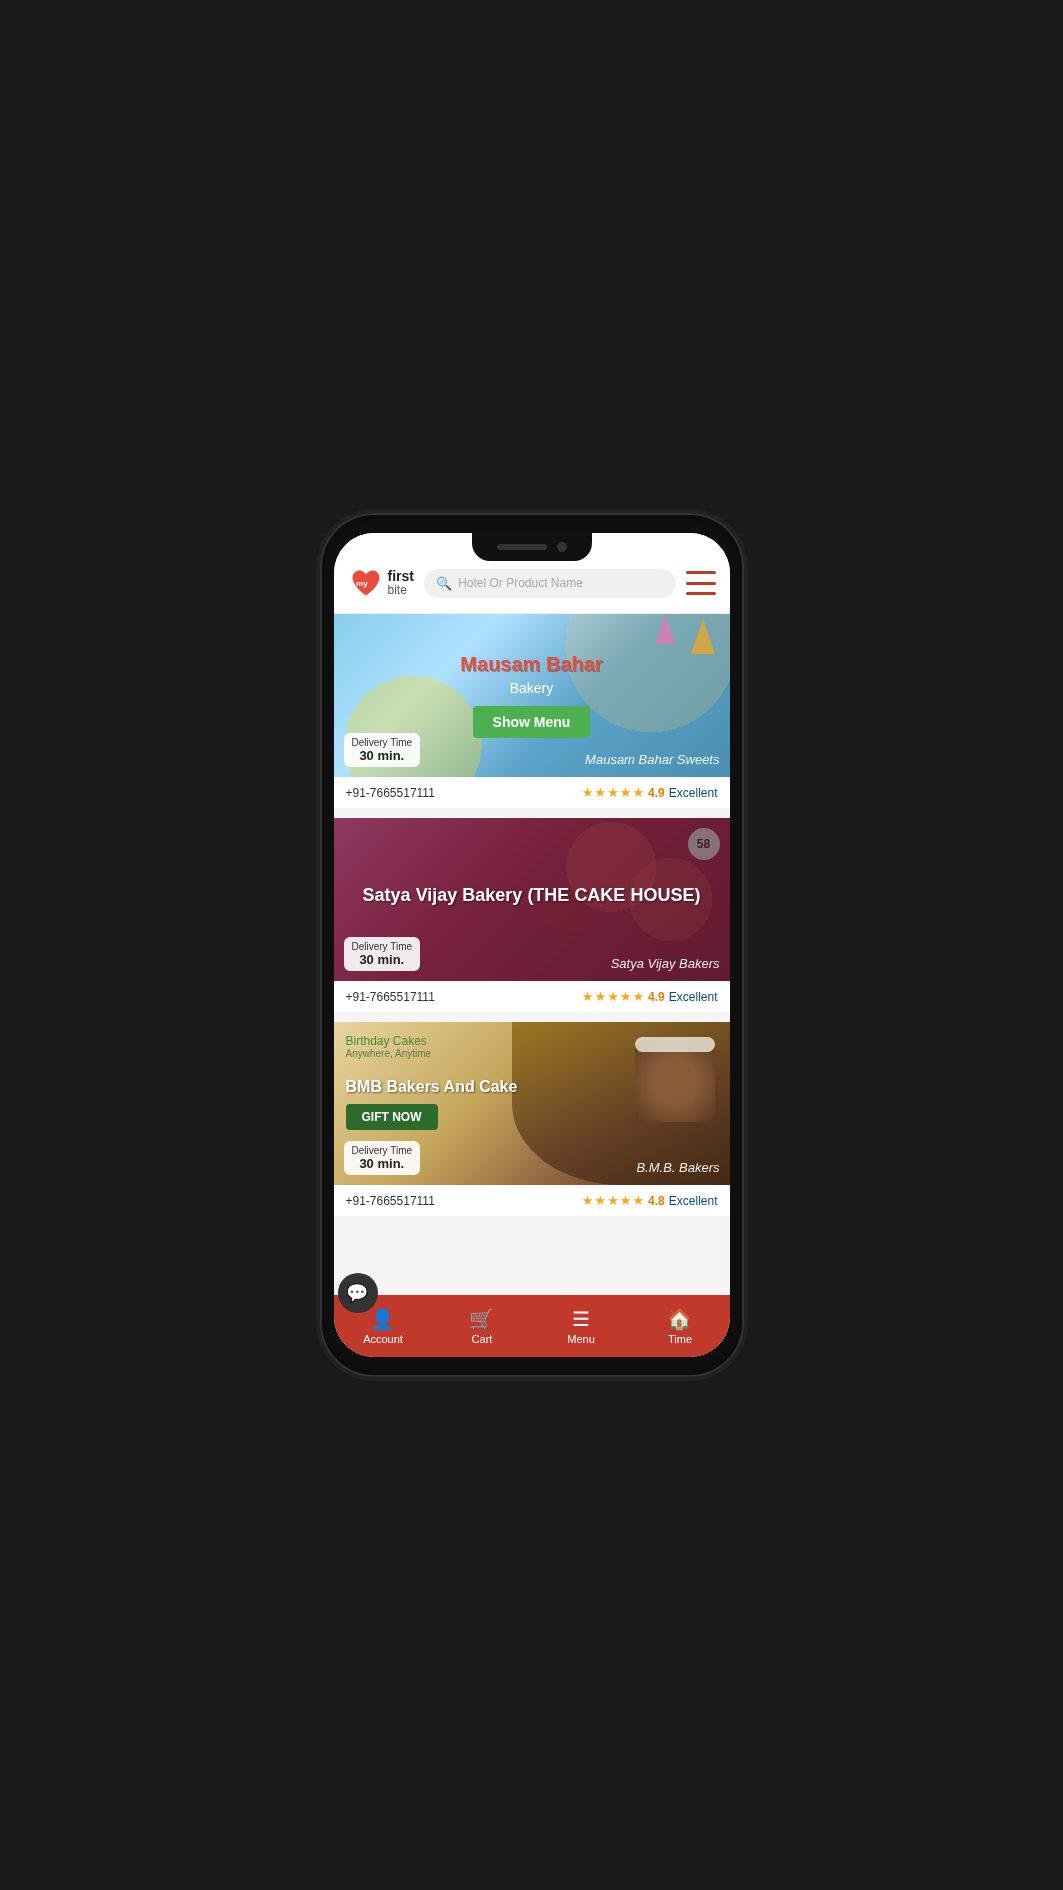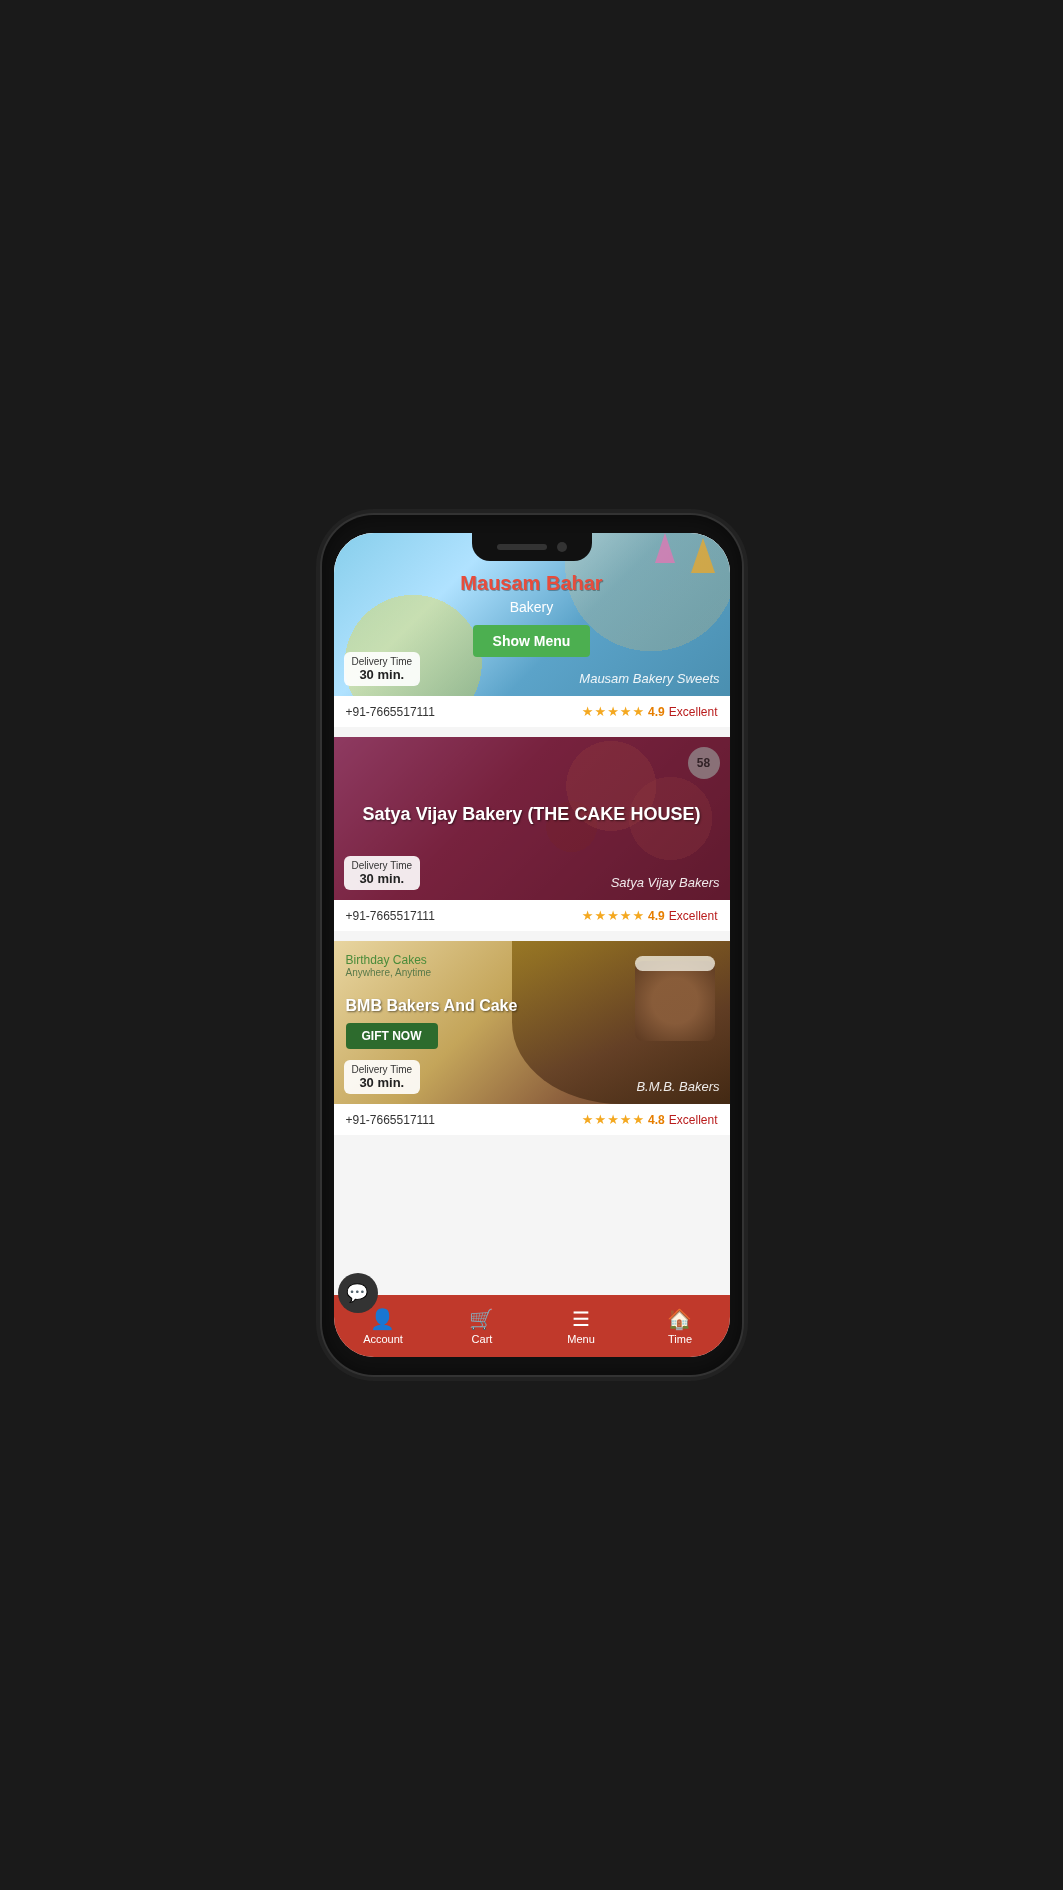--- a/index.html
+++ b/index.html
@@ -285,21 +285,21 @@
       color: #f4a820;
       font-size: 13px;
     }
     .rating-text {
       font-size: 12px;
       font-weight: bold;
       color: #e67e00;
     }
     .rating-label {
       font-size: 12px;
-      color: #b91c1c;
+      color: #0c4a6e;
     }
 
     
     .bottom-nav {
       background: #c0392b;
       display: flex;
       align-items: stretch;
       height: 62px;
       flex-shrink: 0;
       position: relative;
@@ -377,20 +377,42 @@
 </head>
 <body>
 
 <div class="phone-frame">
   <div class="phone-notch">
     <div class="notch-speaker"></div>
     <div class="notch-camera"></div>
   </div>
   <div class="phone-screen">
 
+    <div class="header">
+      <div class="logo-container">
+
+        <svg class="logo-heart" viewBox="0 0 40 40">
+          <path d="M20 34 C20 34 5 24 5 14 C5 9 9 6 13 6 C16 6 18 8 20 10 C22 8 24 6 27 6 C31 6 35 9 35 14 C35 24 20 34 20 34Z" fill="#e74c3c"></path>
+          <text x="9" y="23" font-size="9" fill="white" font-weight="bold">my</text>
+        </svg>
+        <div class="logo-text">
+          <span class="logo-first">first</span>
+          <span class="logo-bite">bite</span>
+        </div>
+      </div>
+      <div class="search-bar">
+        <span class="search-icon">🔍</span>
+        <span class="search-placeholder">Hotel Or Product Name</span>
+      </div>
+      <div class="hamburger-btn">
+        <span></span>
+        <span></span>
+        <span></span>
+      </div>
+    </div>
 
     <div class="scroll-content">
 
       <div class="restaurant-card">
         <div class="card-banner card-banner-1">
           <div class="banner-decor-1"></div>
 
           <div style="position:absolute;right:15px;top:5px;opacity:0.7;">
             <div style="width:0;height:0;border-left:12px solid transparent;border-right:12px solid transparent;border-bottom:35px solid #f4a820;margin-bottom:2px;"></div>
           </div>
@@ -399,21 +421,21 @@
           </div>
           <div class="banner-no-overlay">
             <div class="card-title-red">Mausam Bahar</div>
             <div class="card-subtitle-white">Bakery</div>
             <button class="show-menu-btn">Show Menu</button>
           </div>
           <div class="delivery-badge">
             <div class="delivery-badge-label">Delivery Time</div>
             <div class="delivery-badge-time">30 min.</div>
           </div>
-          <div class="banner-shop-name">Mausam Bakery Sweets</div>
+          <div class="banner-shop-name">Mausam Bahar Sweets</div>
         </div>
         <div class="card-footer">
           <span class="card-phone">+91-7665517111</span>
           <div class="card-rating">
             <div class="stars">
               <span class="star">★</span>
               <span class="star">★</span>
               <span class="star">★</span>
               <span class="star">★</span>
               <span class="star">★</span>

